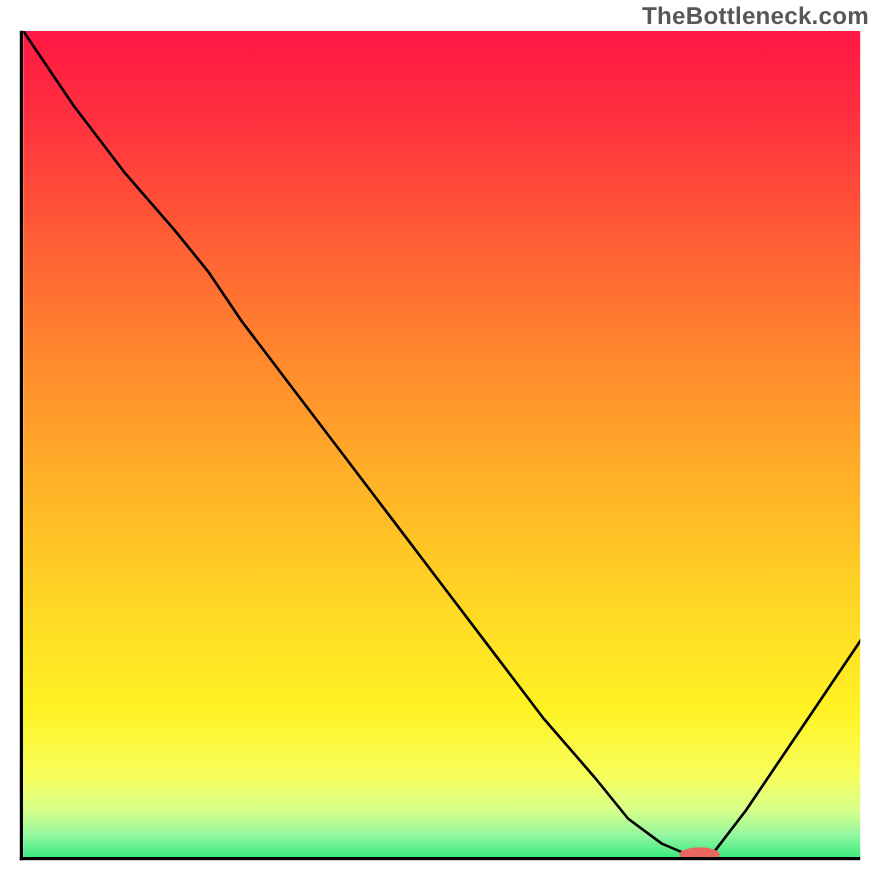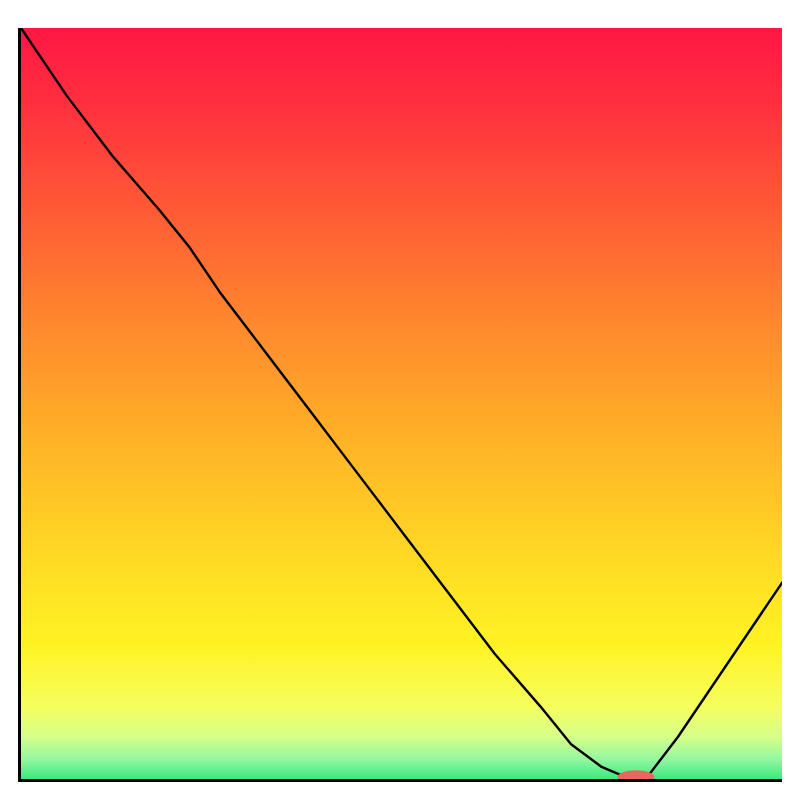--- a/index.html
+++ b/index.html
@@ -40,20 +40,21 @@
     left: 0;
     top: 0;
     width: 764px;
     height: 754px;
   }
 </style>
 </head>
 <body>
 
 <div class="outer">
+  <div class="watermark">TheBottleneck.com</div>
   <div class="plot-frame">
     <svg class="plot" viewBox="0 0 100 100" preserveAspectRatio="none">
       <defs>
         <linearGradient id="bg-grad" x1="0" y1="0" x2="0" y2="1">
             <stop offset="0%" stop-color="#ff1744"></stop>
             <stop offset="10%" stop-color="#ff2f3f"></stop>
             <stop offset="25%" stop-color="#ff5d35"></stop>
             <stop offset="40%" stop-color="#ff8a2d"></stop>
             <stop offset="55.00000000000001%" stop-color="#ffb327"></stop>
             <stop offset="70%" stop-color="#ffd924"></stop>

